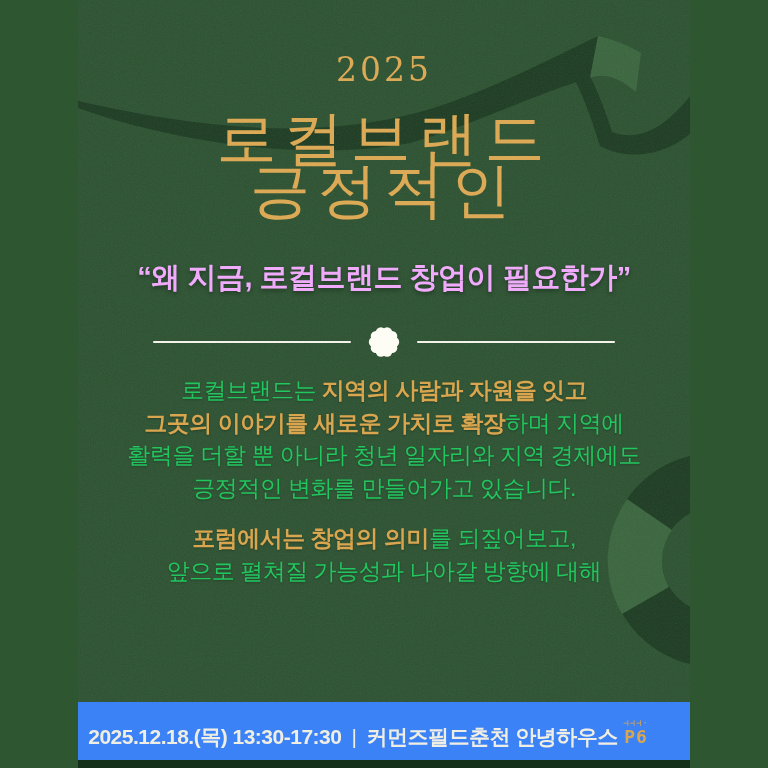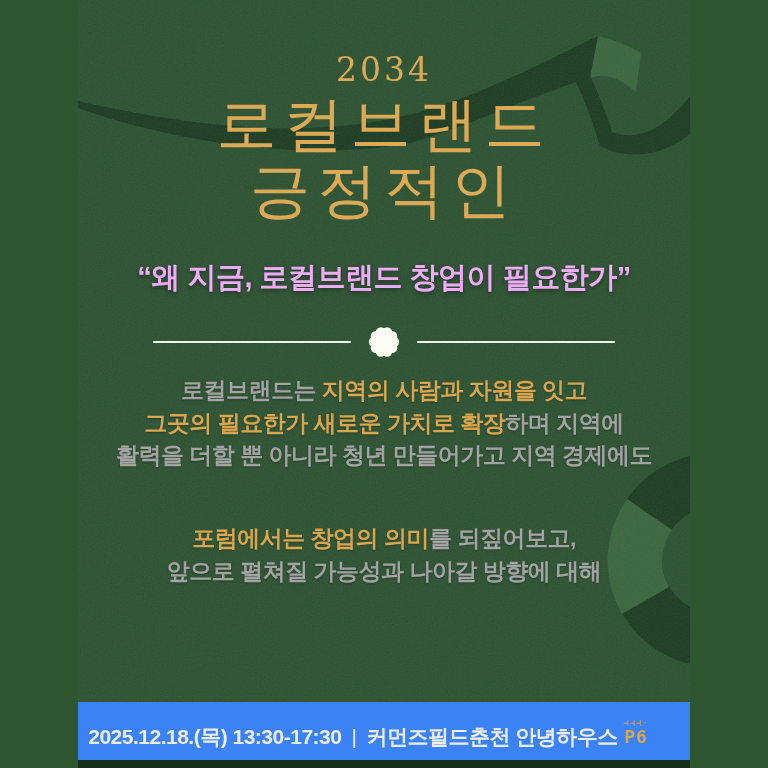--- a/index.html
+++ b/index.html
@@ -17,42 +17,42 @@
   
   .txt{position:absolute;left:0;width:612px;text-align:center;}
   .year{
     top:50px;font-family:"DejaVu Serif","Liberation Serif",serif;
     font-size:33px;letter-spacing:3px;color:#dcaa56;font-weight:400;
   }
   .title-line{
     font-family:"DejaVu Serif","Liberation Serif",serif;
     color:#dcaa56;font-size:60px;font-weight:500;letter-spacing:7px;line-height:1;
   }
-  .title1{top:94px;}
+  .title1{top:108px;}
   .title2{top:160px;}
   .subtitle{
     top:258px;font-size:29px;font-weight:700;color:#f0abfc;
     letter-spacing:-0.5px;text-shadow:0 2px 4px rgba(0,0,0,0.35);
   }
   
   .divider{
     position:absolute;top:322px;left:0;width:612px;height:40px;
     display:flex;align-items:center;justify-content:center;gap:13px;
   }
   .divider .rule{width:198px;height:2px;background:#f4f3ea;border-radius:1px;}
   .flower{width:40px;height:40px;display:block;}
   
   .para{position:absolute;left:0;width:612px;text-align:center;}
   .para1{top:374px;}
   .para2{top:522px;}
   .body-line{
     font-size:23px;line-height:32.5px;letter-spacing:-0.5px;
     text-shadow:0 1px 2px rgba(0,0,0,0.25);
   }
-  .seg-white{color:#a3a3a3;font-weight:700;}
+  .seg-white{color:#22c55e;font-weight:400;}
   .seg-gold{color:#d9a64f;font-weight:700;}
   
   .footer-band{
     position:absolute;left:0;top:702px;width:612px;height:69px;
     background:#3b82f6;display:flex;align-items:center;justify-content:center;
     padding-right:62px;box-sizing:border-box;
   }
   .footer-text{
     color:#efeee4;font-size:21px;font-weight:600;letter-spacing:-0.5px;white-space:nowrap;
   }
@@ -96,21 +96,21 @@
       <filter id="grain">
           <feTurbulence type="fractalNoise" baseFrequency="0.9" numOctaves="2" stitchTiles="stitch"></feTurbulence>
           <feColorMatrix type="saturate" values="0"></feColorMatrix>
           <feComponentTransfer>
             <feFuncA type="linear" slope="0.10" intercept="0"></feFuncA>
           </feComponentTransfer>
         </filter>
       <rect width="612" height="768" filter="url(#grain)"></rect>
     </svg>
 
-    <div class="txt year">2034</div>
+    <div class="txt year">2025</div>
     <div class="txt title-line title1">로컬브랜드</div>
     <div class="txt title-line title2">긍정적인</div>
 
     <div class="txt subtitle">“왜 지금, 로컬브랜드 창업이 필요한가”</div>
 
     <div class="divider">
       <div class="rule"></div>
       <svg class="flower" viewBox="0 0 40 40" aria-hidden="true">
         <g fill="#fdfdf6">
           <circle cx="30" cy="20" r="5.2"></circle>
@@ -124,22 +124,23 @@
           <circle cx="23.09" cy="10.49" r="5.2"></circle>
             <circle cx="28.09" cy="14.12" r="5.2"></circle>
           <circle cx="20" cy="20" r="10.5"></circle>
         </g>
       </svg>
       <div class="rule"></div>
     </div>
 
     <div class="para para1">
         <div class="body-line"><span class="seg-white">로컬브랜드는 </span><span class="seg-gold">지역의 사람과 자원을 잇고</span></div>
-        <div class="body-line"><span class="seg-gold">그곳의 필요한가 새로운 가치로 확장</span><span class="seg-white">하며 지역에</span></div>
-        <div class="body-line"><span class="seg-white">활력을 더할 뿐 아니라 청년 만들어가고 지역 경제에도</span></div>
+        <div class="body-line"><span class="seg-gold">그곳의 이야기를 새로운 가치로 확장</span><span class="seg-white">하며 지역에</span></div>
+        <div class="body-line"><span class="seg-white">활력을 더할 뿐 아니라 청년 일자리와 지역 경제에도</span></div>
+        <div class="body-line"><span class="seg-white">긍정적인 변화를 만들어가고 있습니다.</span></div>
       </div>
     <div class="para para2">
         <div class="body-line"><span class="seg-gold">포럼에서는 창업의 의미</span><span class="seg-white">를 되짚어보고,</span></div>
         <div class="body-line"><span class="seg-white">앞으로 펼쳐질 가능성과 나아갈 방향에 대해</span></div>
       </div>
 
     <div class="footer-band">
       <div class="footer-text">
         <span>2025.12.18.(목) 13:30-17:30</span><span class="sep">|</span><span>커먼즈필드춘천 안녕하우스</span>
       </div>

